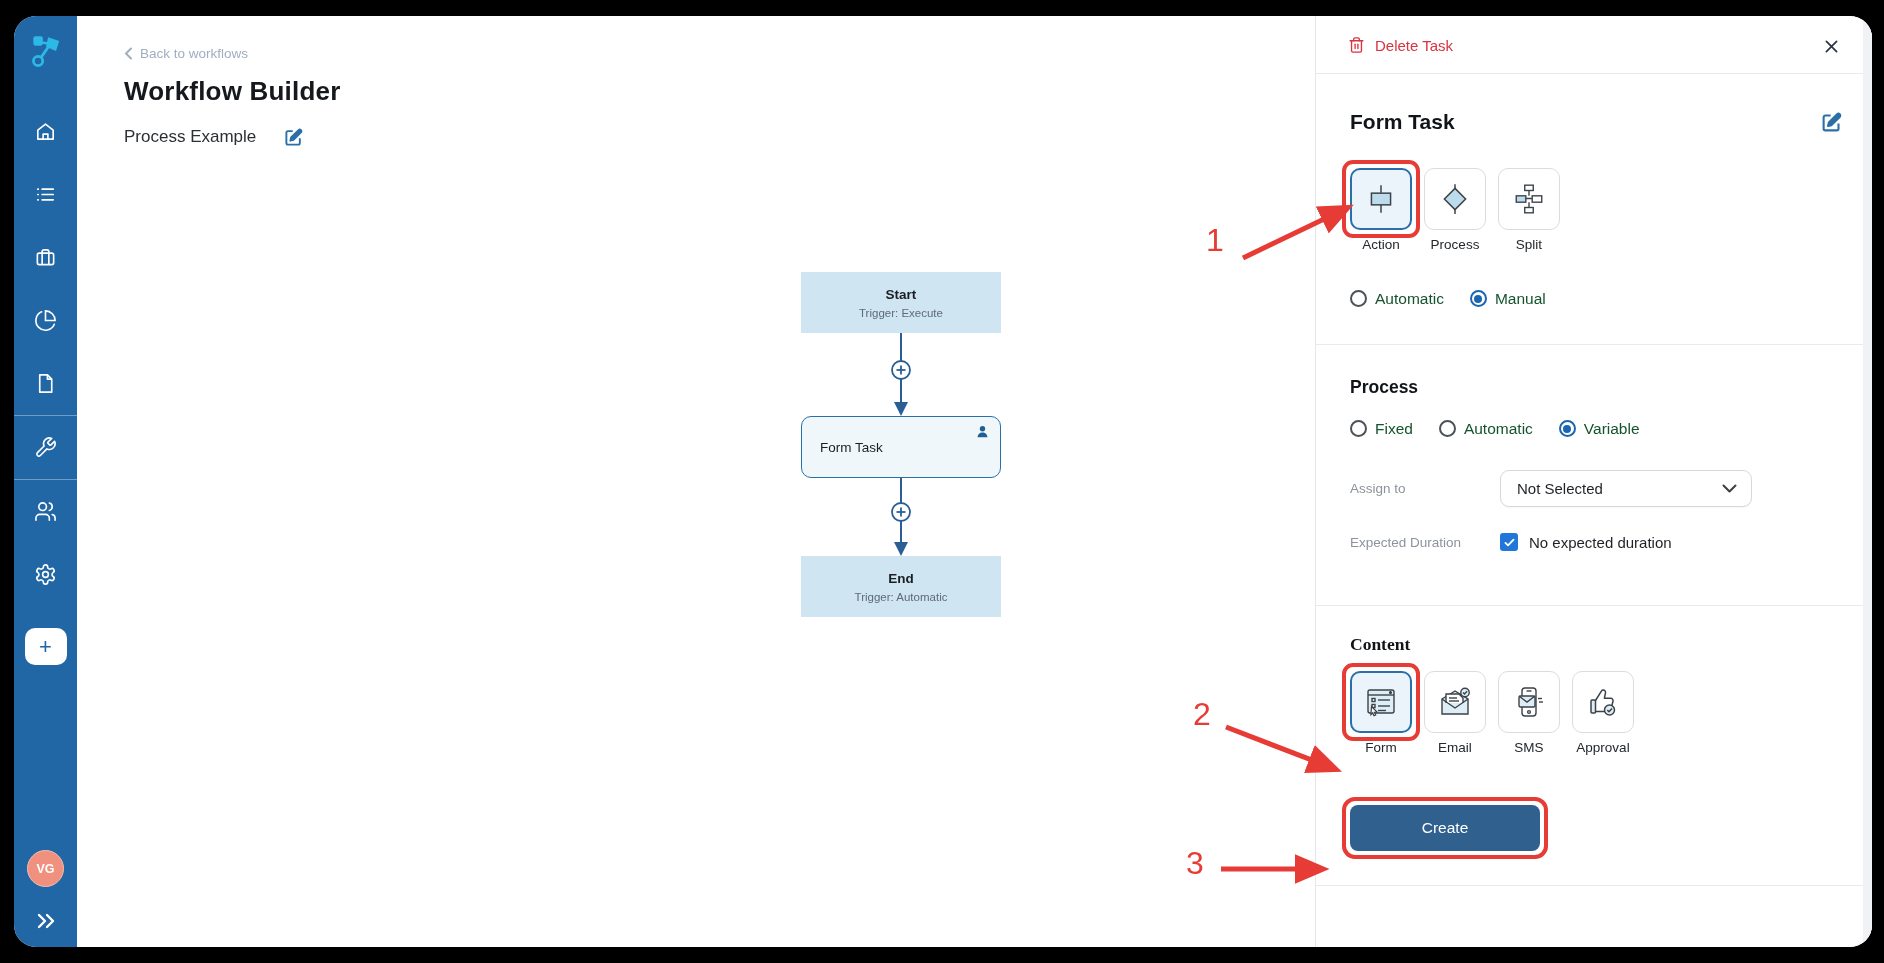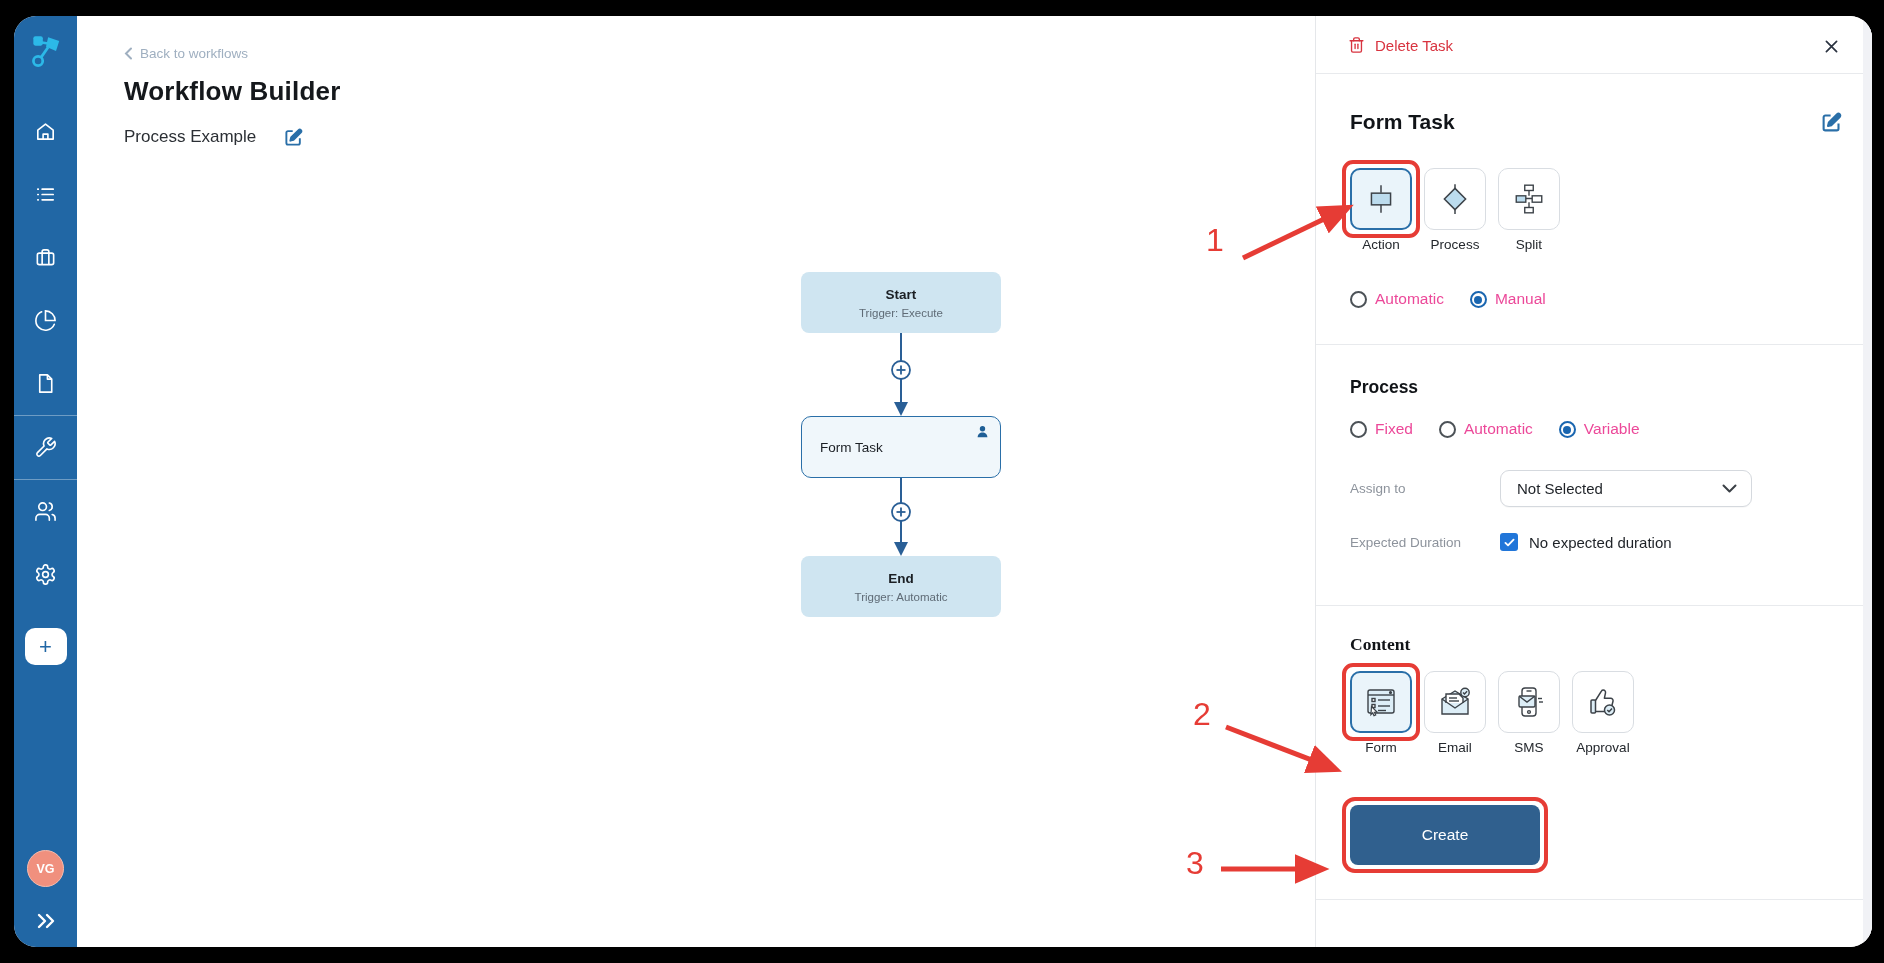--- a/index.html
+++ b/index.html
@@ -24,21 +24,21 @@
   .expand { color:#fff; cursor:pointer; display:flex; }
 
   
   .main { flex:1; position:relative; background:#fff; padding:30px 0 0 47px; }
   .back { display:inline-flex; align-items:center; gap:7px; color:#9fafc0; font-size:13.5px; text-decoration:none; cursor:pointer; }
   .page-title { margin-top:12px; font-size:26px; font-weight:700; color:#15181c; letter-spacing:.2px; }
   .subtitle { margin-top:20px; display:flex; align-items:center; gap:28px; font-size:17px; color:#2b2f34; }
   .edit-ic { color:#2a6fa8; display:flex; cursor:pointer; background:none; border:none; }
 
   .flowchart { position:absolute; left:724px; top:256px; width:200px; display:flex; flex-direction:column; align-items:center; }
-  .node { width:200px; border-radius:8px; cursor:pointer; }
+  .node { width:200px; border-radius:0; cursor:pointer; }
   .node-se { height:61px; background:#cfe5f1; display:flex; flex-direction:column; align-items:center; justify-content:center; gap:5px; }
   .node-title { font-size:13.5px; font-weight:700; color:#1b1f24; }
   .node-sub { font-size:11.5px; color:#5f6b76; }
   .node-form { height:62px; background:#f0f7fb; border:1.6px solid #2a6fa8; border-radius:10px;
                display:flex; align-items:center; padding-left:18px; position:relative; }
   .node-form .person { position:absolute; top:7px; right:10px; color:#1f5f96; }
   .node-form-label { font-size:13.5px; color:#1b1f24; }
   .connector { display:block; }
 
   
@@ -57,21 +57,21 @@
   .type-btn { width:62px; height:62px; background:#fff; border:1px solid #d9dde2; border-radius:10px;
               display:flex; align-items:center; justify-content:center; cursor:pointer; }
   .type-btn.selected { border:2px solid #2a6fa8; background:#eaf4fa; }
   .type-label { font-size:13.5px; color:#24282d; }
 
   .red-ring { border:4px solid #e63c35; border-radius:11px; padding:4px; margin:-8px; }
 
   .radio-row { display:flex; align-items:center; gap:26px; }
   .mt-modes { margin-top:38px; }
   .mt-assignee { margin-top:22px; }
-  .radio-opt { display:flex; align-items:flex-end; gap:8px; font-size:15.5px; color:#ec4899; cursor:pointer; }
+  .radio-opt { display:flex; align-items:flex-start; gap:8px; font-size:15.5px; color:#14532d; cursor:pointer; }
   .radio { width:17px; height:17px; border-radius:50%; border:2px solid #4c5257; position:relative; flex-shrink:0; }
   .radio.checked { border-color:#1a66b0; }
   .radio.checked::after { content:""; position:absolute; inset:2.5px; background:#1a66b0; border-radius:50%; }
 
   .div1 { margin-top:36px; margin-left:-34px; width:calc(100% + 64px); }
   .div2 { margin-top:54px; margin-left:-34px; width:calc(100% + 64px); }
   .div3 { margin-top:26px; margin-left:-34px; width:calc(100% + 64px); }
 
   .section-h { margin-top:32px; font-size:17.5px; font-weight:700; color:#111418; }
   .field-row { display:flex; align-items:center; }
@@ -83,21 +83,21 @@
             display:flex; align-items:center; justify-content:space-between; padding:0 14px 0 16px;
             font-size:15px; color:#1e2227; cursor:pointer; box-shadow:0 1px 1px rgba(0,0,0,.03); }
   .cb-wrap { display:flex; align-items:center; gap:11px; cursor:pointer; }
   .checkbox { width:18px; height:18px; background:#2176d9; border-radius:3px; display:flex; align-items:center; justify-content:center; flex-shrink:0; }
   .cb-label { font-size:15px; color:#1e2227; }
 
   .content-h { margin-top:28px;font-family:Liberation Serif, serif; }
   .content-row { margin-top:16px; }
 
   .create-ring { display:inline-block; margin:42px 0 0 -8px; border-radius:13px; }
-  .create-btn { width:190px; height:60px; background:#30608e; color:#fff; border:none; border-radius:8px;
+  .create-btn { width:190px; height:46px; background:#30608e; color:#fff; border:none; border-radius:8px;
                 font-size:15.5px; font-family:inherit; cursor:pointer; }
 
   
   .anno-overlay { position:absolute; inset:0; width:1884px; height:963px; pointer-events:none; z-index:40; }
   .anno-num { position:absolute; color:#e63c35; font-size:32px; font-weight:500; z-index:41; pointer-events:none; }
   .n1 { left:1206px; top:222px; }
   .n2 { left:1193px; top:696px; }
   .n3 { left:1186px; top:845px; }
 </style>
 </head>

